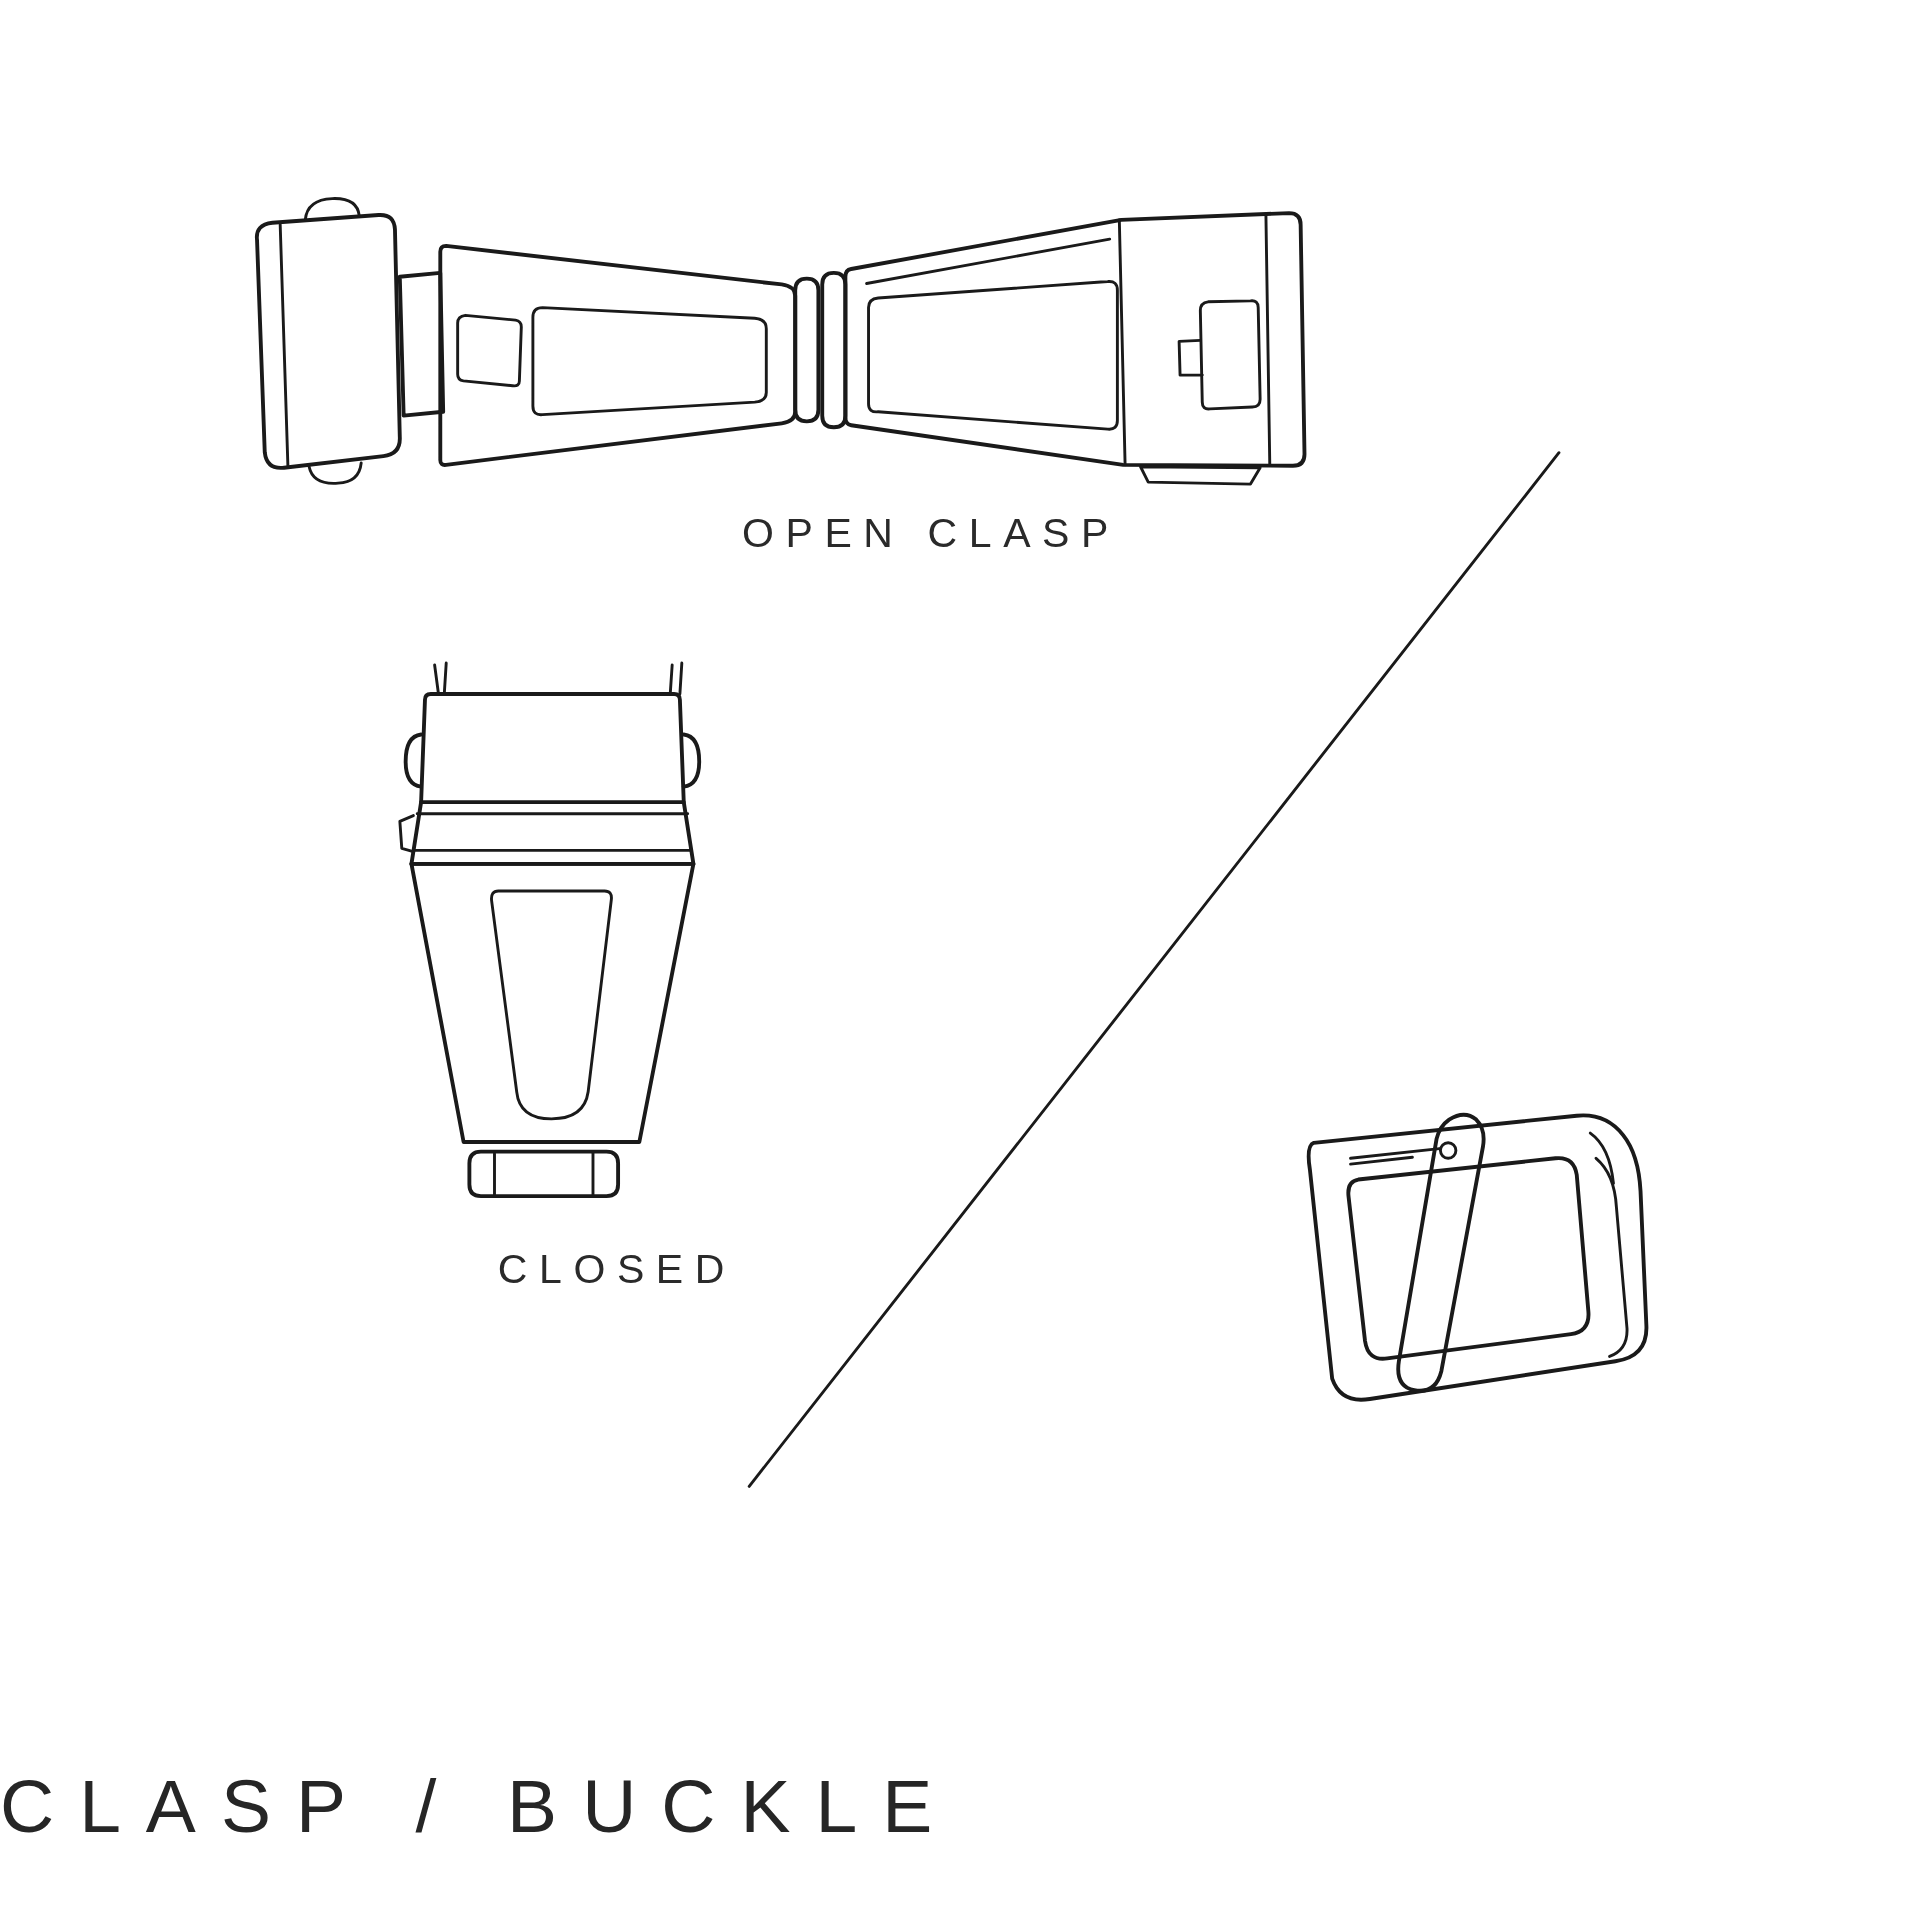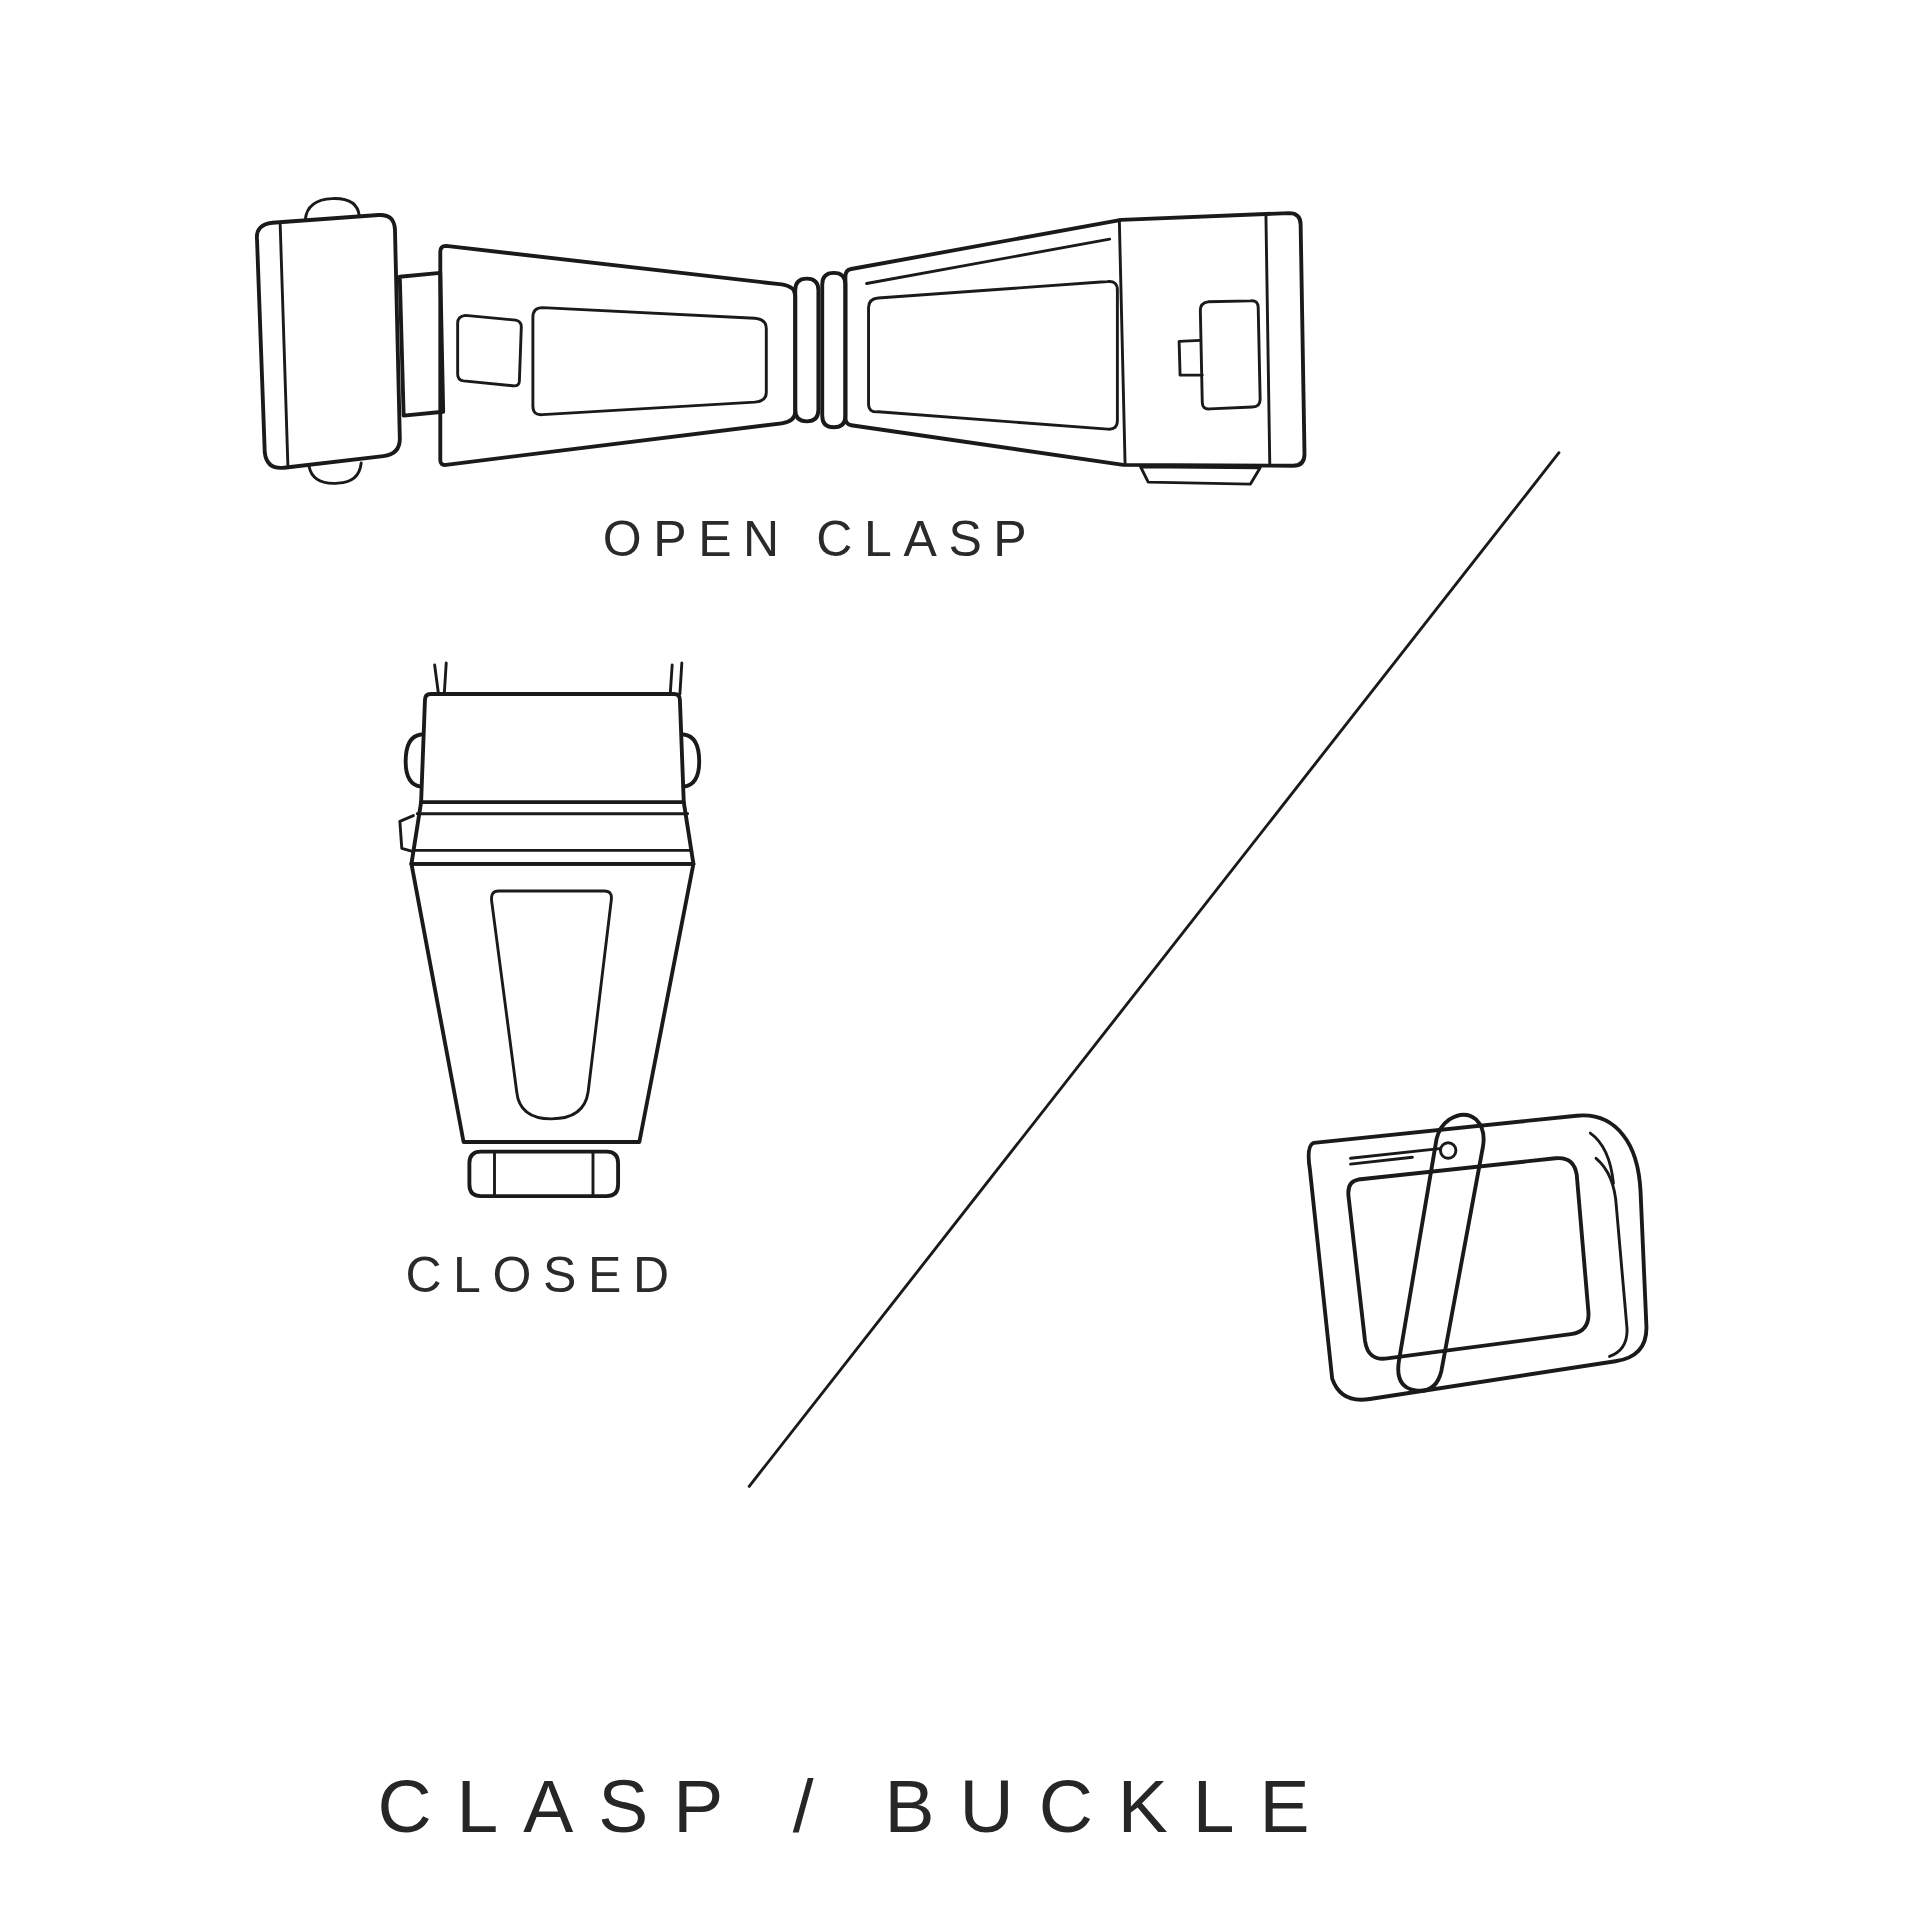--- a/index.html
+++ b/index.html
@@ -26,42 +26,41 @@
     stroke-width: 4;
     stroke-linecap: round;
     stroke-linejoin: round;
   }
   .illustration .thin {
     stroke-width: 3;
   }
   .caption {
     position: absolute;
     color: #2a2a2a;
-    font-size: 50px;
+    font-size: 41px;
     letter-spacing: 11.6px;
-    text-align: center;
+    text-align: right;
     font-weight: 400;
     white-space: nowrap;
   }
   #open-clasp-label {
     left: 521px;
     top: 510px;
     width: 599px;
   }
   #closed-label {
     left: 350px;
     top: 1246px;
     width: 386px;
   }
   #page-title {
     position: absolute;
     left: 0;
     top: 1763px;
     width: 1712px;
-    text-align: center;
     color: #262626;
     font-size: 75px;
     letter-spacing: 25px;
     font-weight: 400;
     white-space: nowrap;
   }
 </style>
 </head>
 <body>
 

